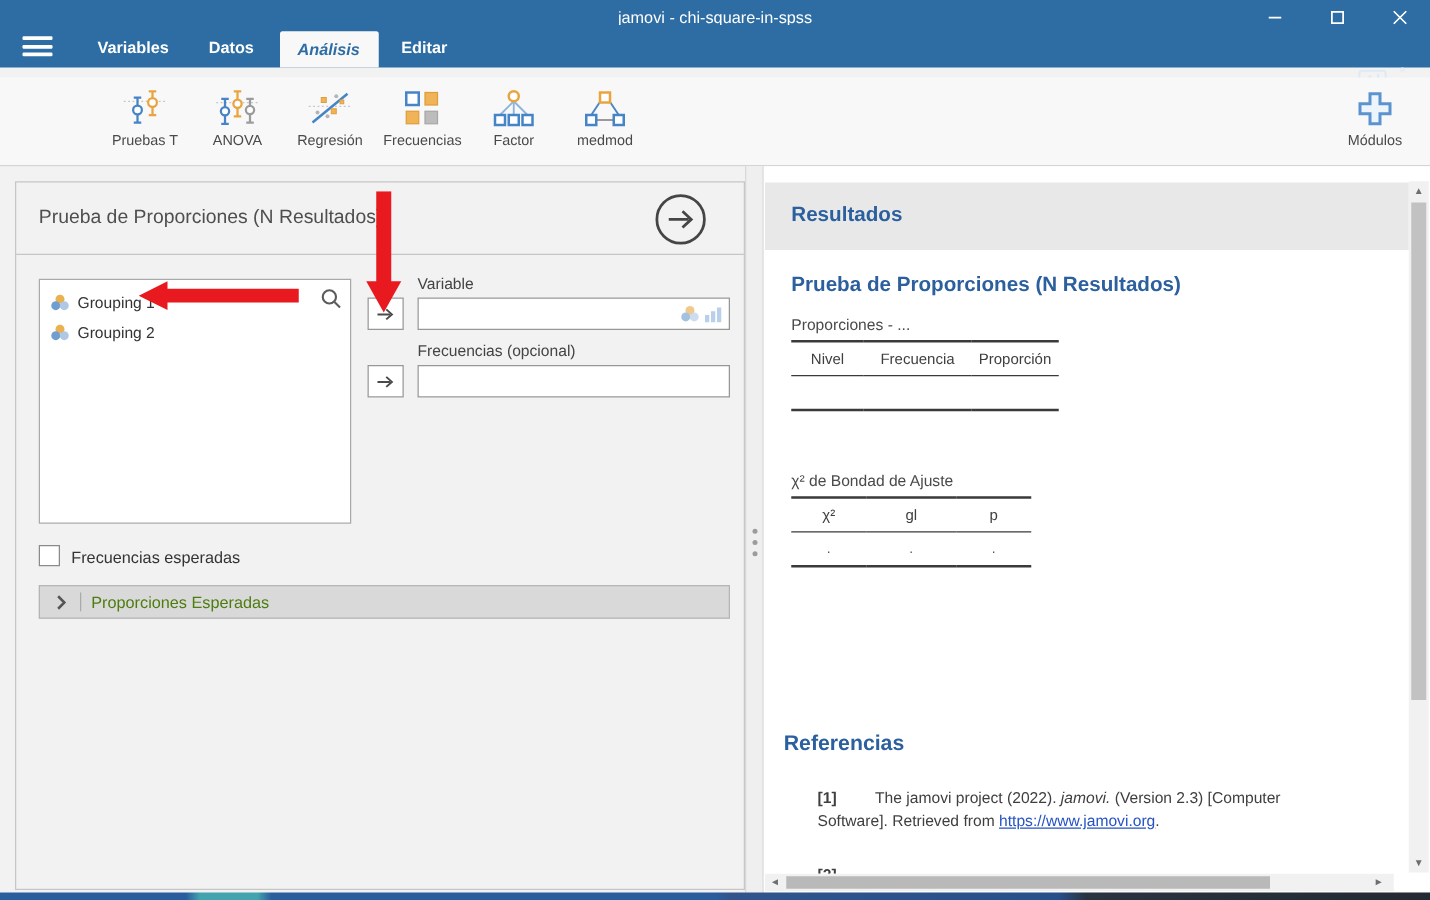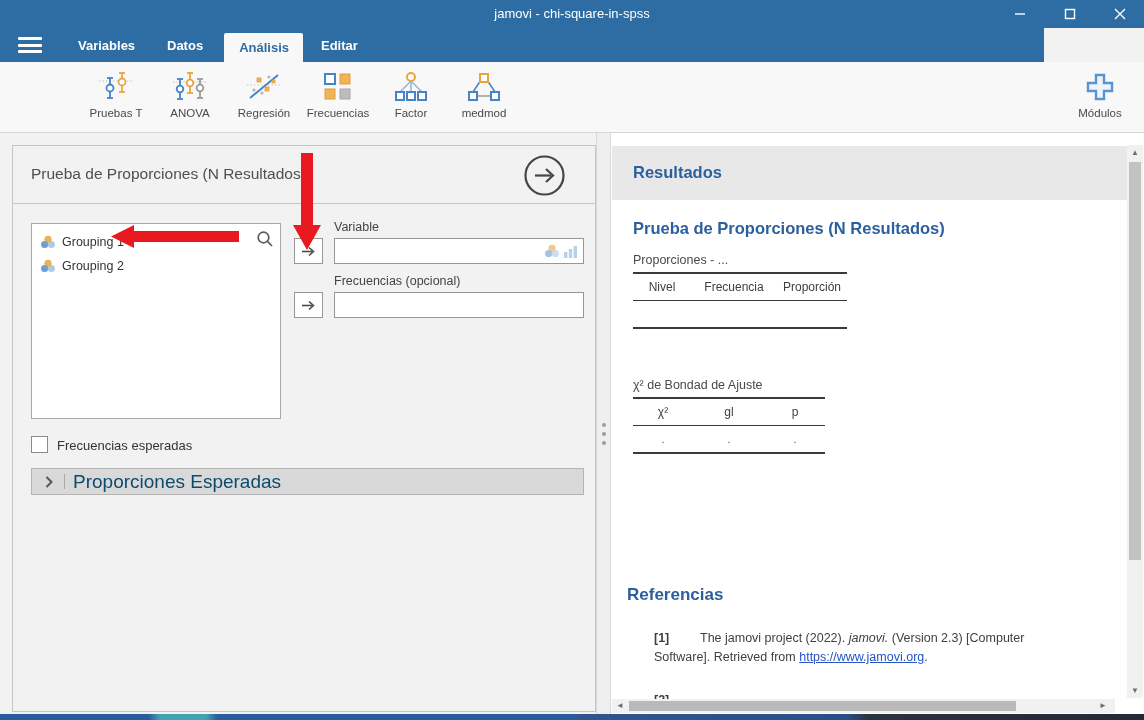--- a/index.html
+++ b/index.html
@@ -6,21 +6,21 @@
   body { background:#cfcfcf; font-family:"Liberation Sans", sans-serif; }
   .window { position:relative; width:1144px; height:720px; background:#f2f2f2; overflow:hidden; }
 
   
   .titlebar { position:absolute; left:0; top:0; width:1144px; height:28px; background:#2e6da4; }
   .titlebar .title { position:absolute; left:0; right:0; top:6px; text-align:center; color:#fff; font-size:13px; }
   .win-btn { position:absolute; top:0; height:28px; width:46px; display:flex; align-items:center; justify-content:center; }
   .win-btn svg { display:block; }
 
   
-  .tabbar { position:absolute; left:0; top:28px; width:1044px; height:34px; background:#2e6da4; }
+  .tabbar { position:absolute; left:0; top:20px; width:1144px; height:34px; background:#2e6da4; }
   .hamburger { position:absolute; left:18px; top:9px; width:24px; height:16px; display:flex; flex-direction:column; justify-content:space-between; }
   .hamburger span { display:block; height:3px; background:#fff; border-radius:1px; }
   .tab { position:absolute; top:0; height:34px; display:flex; align-items:center; color:#fff; font-size:13px; font-weight:600; padding:0 14px; }
   .tab.active { background:#f8f8f8; color:#2e6da4; top:5px; height:29px; border-radius:2px 2px 0 0; } 
   .panel-toggle { position:absolute; left:1086px; top:35px; }
   .kebab { position:absolute; left:1119px; top:34px; width:6px; height:20px; display:flex; flex-direction:column; justify-content:space-between; align-items:center; }
   .kebab i { width:3.5px; height:3.5px; background:#e8eef5; border-radius:50%; }
 
   
   .ribbon { position:absolute; left:0; top:62px; width:1144px; height:71px; background:#f8f8f8; border-bottom:1px solid #d5d5d5; }
@@ -38,21 +38,21 @@
   .search-icon { position:absolute; right:6px; top:6px; }
   .xfer-btn { position:absolute; left:281px; width:29px; height:26px; background:#fff; border:1px solid #979797; display:flex; align-items:center; justify-content:center; }
   .field-label { position:absolute; left:321px; font-size:12.5px; color:#444; }
   .field { position:absolute; left:321px; width:250px; height:26px; background:#fff; border:1px solid #979797; }
   .field .type-icons { position:absolute; right:5px; top:5px; display:flex; gap:3px; align-items:flex-end; opacity:.8; }
   .checkbox { position:absolute; left:18px; top:290px; width:17px; height:17px; background:#fff; border:1px solid #8a8a8a; }
   .checkbox-label { position:absolute; left:44px; top:292px; font-size:13px; color:#333; }
   .collapsed-bar { position:absolute; left:18px; top:322px; width:553px; height:27px; background:#d9d9d9; border:1px solid #b5b5b5; display:flex; align-items:center; }
   .collapsed-bar .chev { margin-left:12px; display:flex; }
   .collapsed-bar .vdiv { width:1px; height:15px; background:#aaa; margin:0 8px 0 10px; }
-  .collapsed-bar .clabel { font-size:19px; color:#0c4a6e; }
+  .collapsed-bar .clabel { font-size:13px; color:#4d7c0f; }
 
   
   .splitter { position:absolute; left:596px; top:133px; width:15px; height:581px; background:#efefef; border-left:1px solid #d8d8d8; border-right:1px solid #d8d8d8; }
   .grip { position:absolute; left:5px; top:290px; display:flex; flex-direction:column; gap:5px; }
   .grip i { width:4px; height:4px; background:#9c9c9c; border-radius:50%; }
 
   
   .results { position:absolute; left:611px; top:133px; width:533px; height:581px; background:#fff; }
   .results-band { position:absolute; left:1px; top:13px; width:515px; height:54px; background:#e8e8e8; }
   .results-band h1 { position:absolute; left:21px; top:17px; font-size:16.5px; color:#2b5f9d; }
@@ -113,21 +113,21 @@
         <span></span>
         <span></span>
         <span></span>
       </div>
     <div class="tab" style="left:64px;">
         <span>Variables</span>
       </div>
     <div class="tab" style="left:153px;">
         <span>Datos</span>
       </div>
-    <div class="tab active" style="left:224px;width:79px;justify-content:flex-end;">
+    <div class="tab active" style="left:224px;width:79px;justify-content:flex-start;font-style:italic;">
         <span>Análisis</span>
       </div>
     <div class="tab" style="left:307px;">
         <span>Editar</span>
       </div>
     <div class="panel-toggle">
       <svg width="24" height="18" viewBox="0 0 24 18">
           <rect x="1.5" y="1.5" width="21" height="15" rx="2" fill="none" stroke="#dfe9f2" stroke-width="1.6"></rect>
           <line x1="16.5" y1="4" x2="16.5" y2="14" stroke="#dfe9f2" stroke-width="1.6"></line>
           <path d="M11 5.5 L7 9 L11 12.5" fill="none" stroke="#dfe9f2" stroke-width="1.6"></path>

